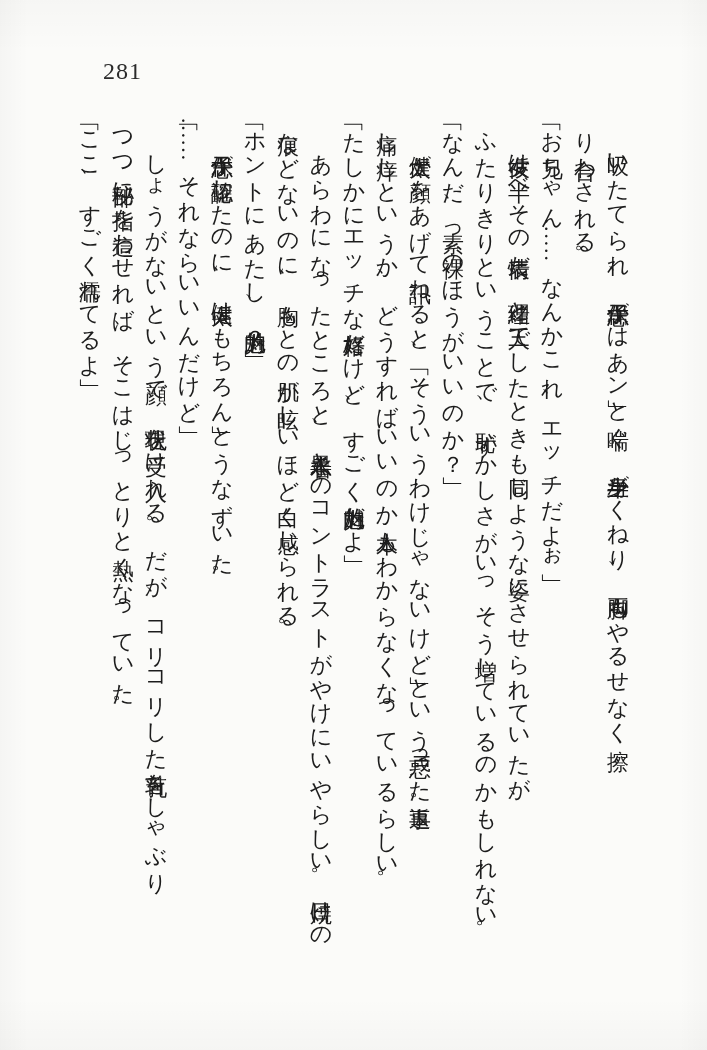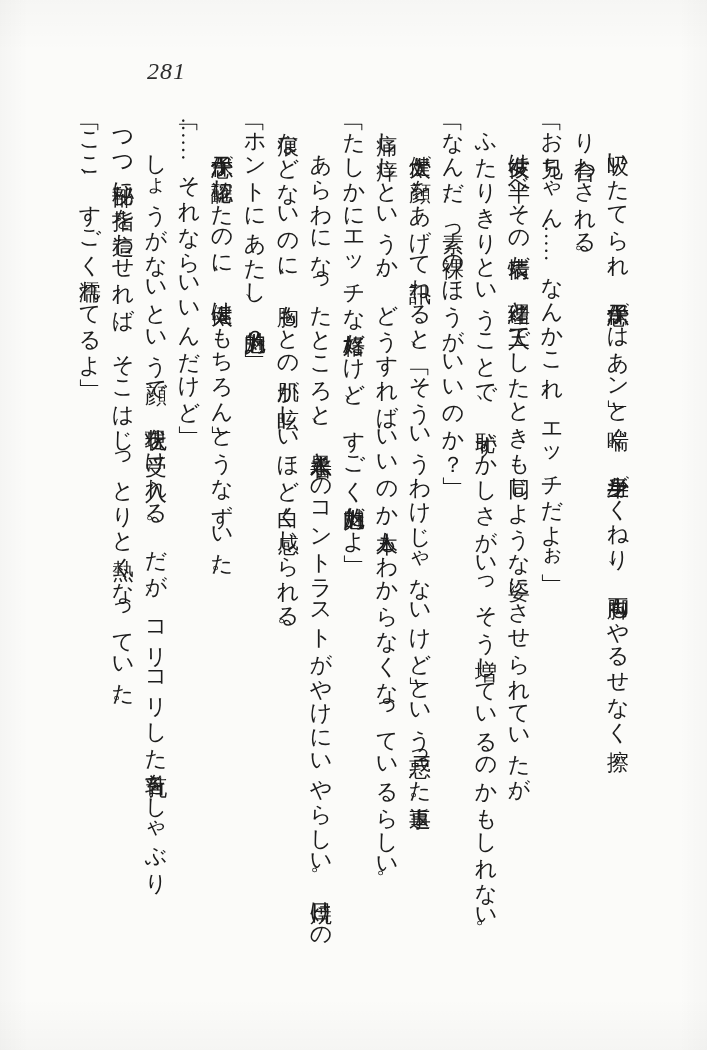--- a/index.html
+++ b/index.html
@@ -20,24 +20,22 @@
     inset: 0;
     background:
       linear-gradient(90deg, rgba(0,0,0,0.025) 0%, rgba(0,0,0,0) 4%, rgba(0,0,0,0) 96%, rgba(0,0,0,0.02) 100%),
       linear-gradient(180deg, rgba(0,0,0,0.02) 0%, rgba(0,0,0,0) 5%, rgba(0,0,0,0) 95%, rgba(0,0,0,0.025) 100%);
   }
   .page-number {
     position: absolute;
     left: 103px;
     top: 58px;
     font-size: 24px;
-    font-style: italic;
     letter-spacing: 1px;
     color: #2b2b2b;
-    margin-left: 44px;
   }
   .vtext {
     position: absolute;
     top: 117px;
     right: 72px;
     width: 562px;
     height: 840px;
     writing-mode: vertical-rl;
     text-orientation: mixed;
     color: #1c1c1c;

